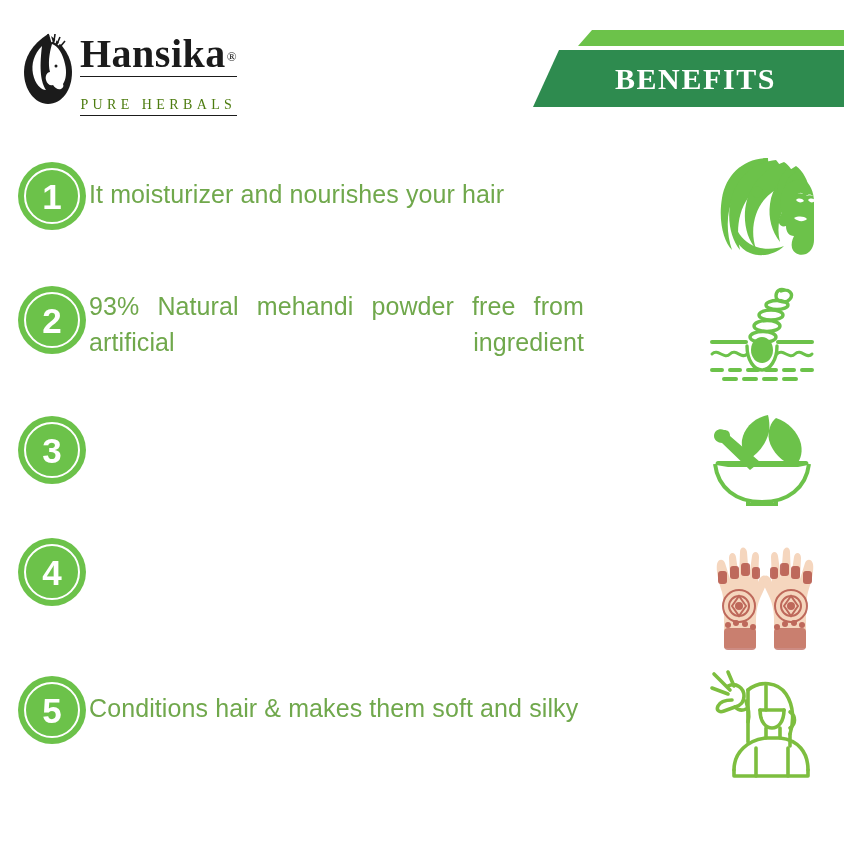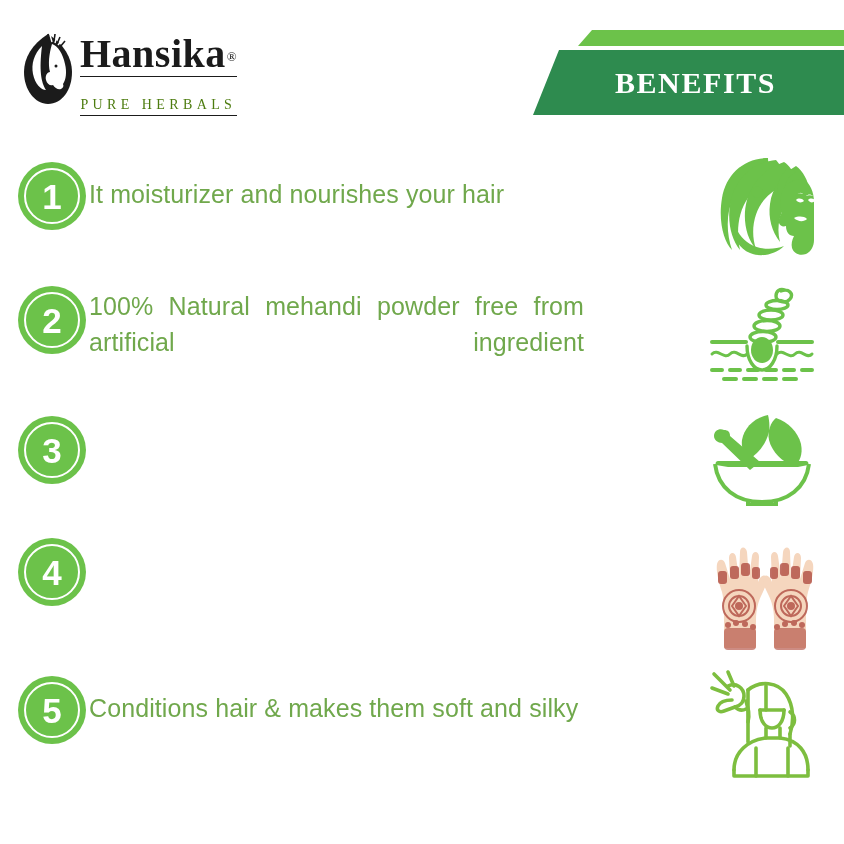--- a/index.html
+++ b/index.html
@@ -38,21 +38,21 @@
     white-space:nowrap;
     margin-top:19px;
   }
 
   .banner-light {
     position:absolute; top:30px; left:578px; width:266px; height:16px;
     background:#6CC24A;
     clip-path:polygon(14px 0, 100% 0, 100% 100%, 0 100%);
   }
   .banner-dark {
-    position:absolute; top:50px; left:533px; width:311px; height:65px;
+    position:absolute; top:50px; left:533px; width:311px; height:57px;
     background:#2E8B4F;
     clip-path:polygon(26px 0, 100% 0, 100% 100%, 0 100%);
     display:flex; align-items:center; justify-content:center;
   }
   .banner-title {
     font-family:"Liberation Serif", serif;
     font-size:30px; font-weight:700; color:#ffffff;
     letter-spacing:1.6px; padding-left:14px;
   }
 
@@ -158,21 +158,21 @@
     <div class="badge">
       <span class="badge-num">1</span>
     </div>
     <div class="benefit-text">It moisturizer and nourishes your hair</div>
   </div>
 
   <div class="row row-2 w2">
     <div class="badge">
       <span class="badge-num">2</span>
     </div>
-    <div class="benefit-text justify">100%  Natural    mehandi  powder  free from artificial ingredient</div>
+    <div class="benefit-text justify">93%  Natural    mehandi  powder  free from artificial ingredient</div>
   </div>
 
   <div class="row row-3 w3">
     <div class="badge">
       <span class="badge-num">3</span>
     </div>
   </div>
 
   <div class="row row-4 w4">
     <div class="badge">

